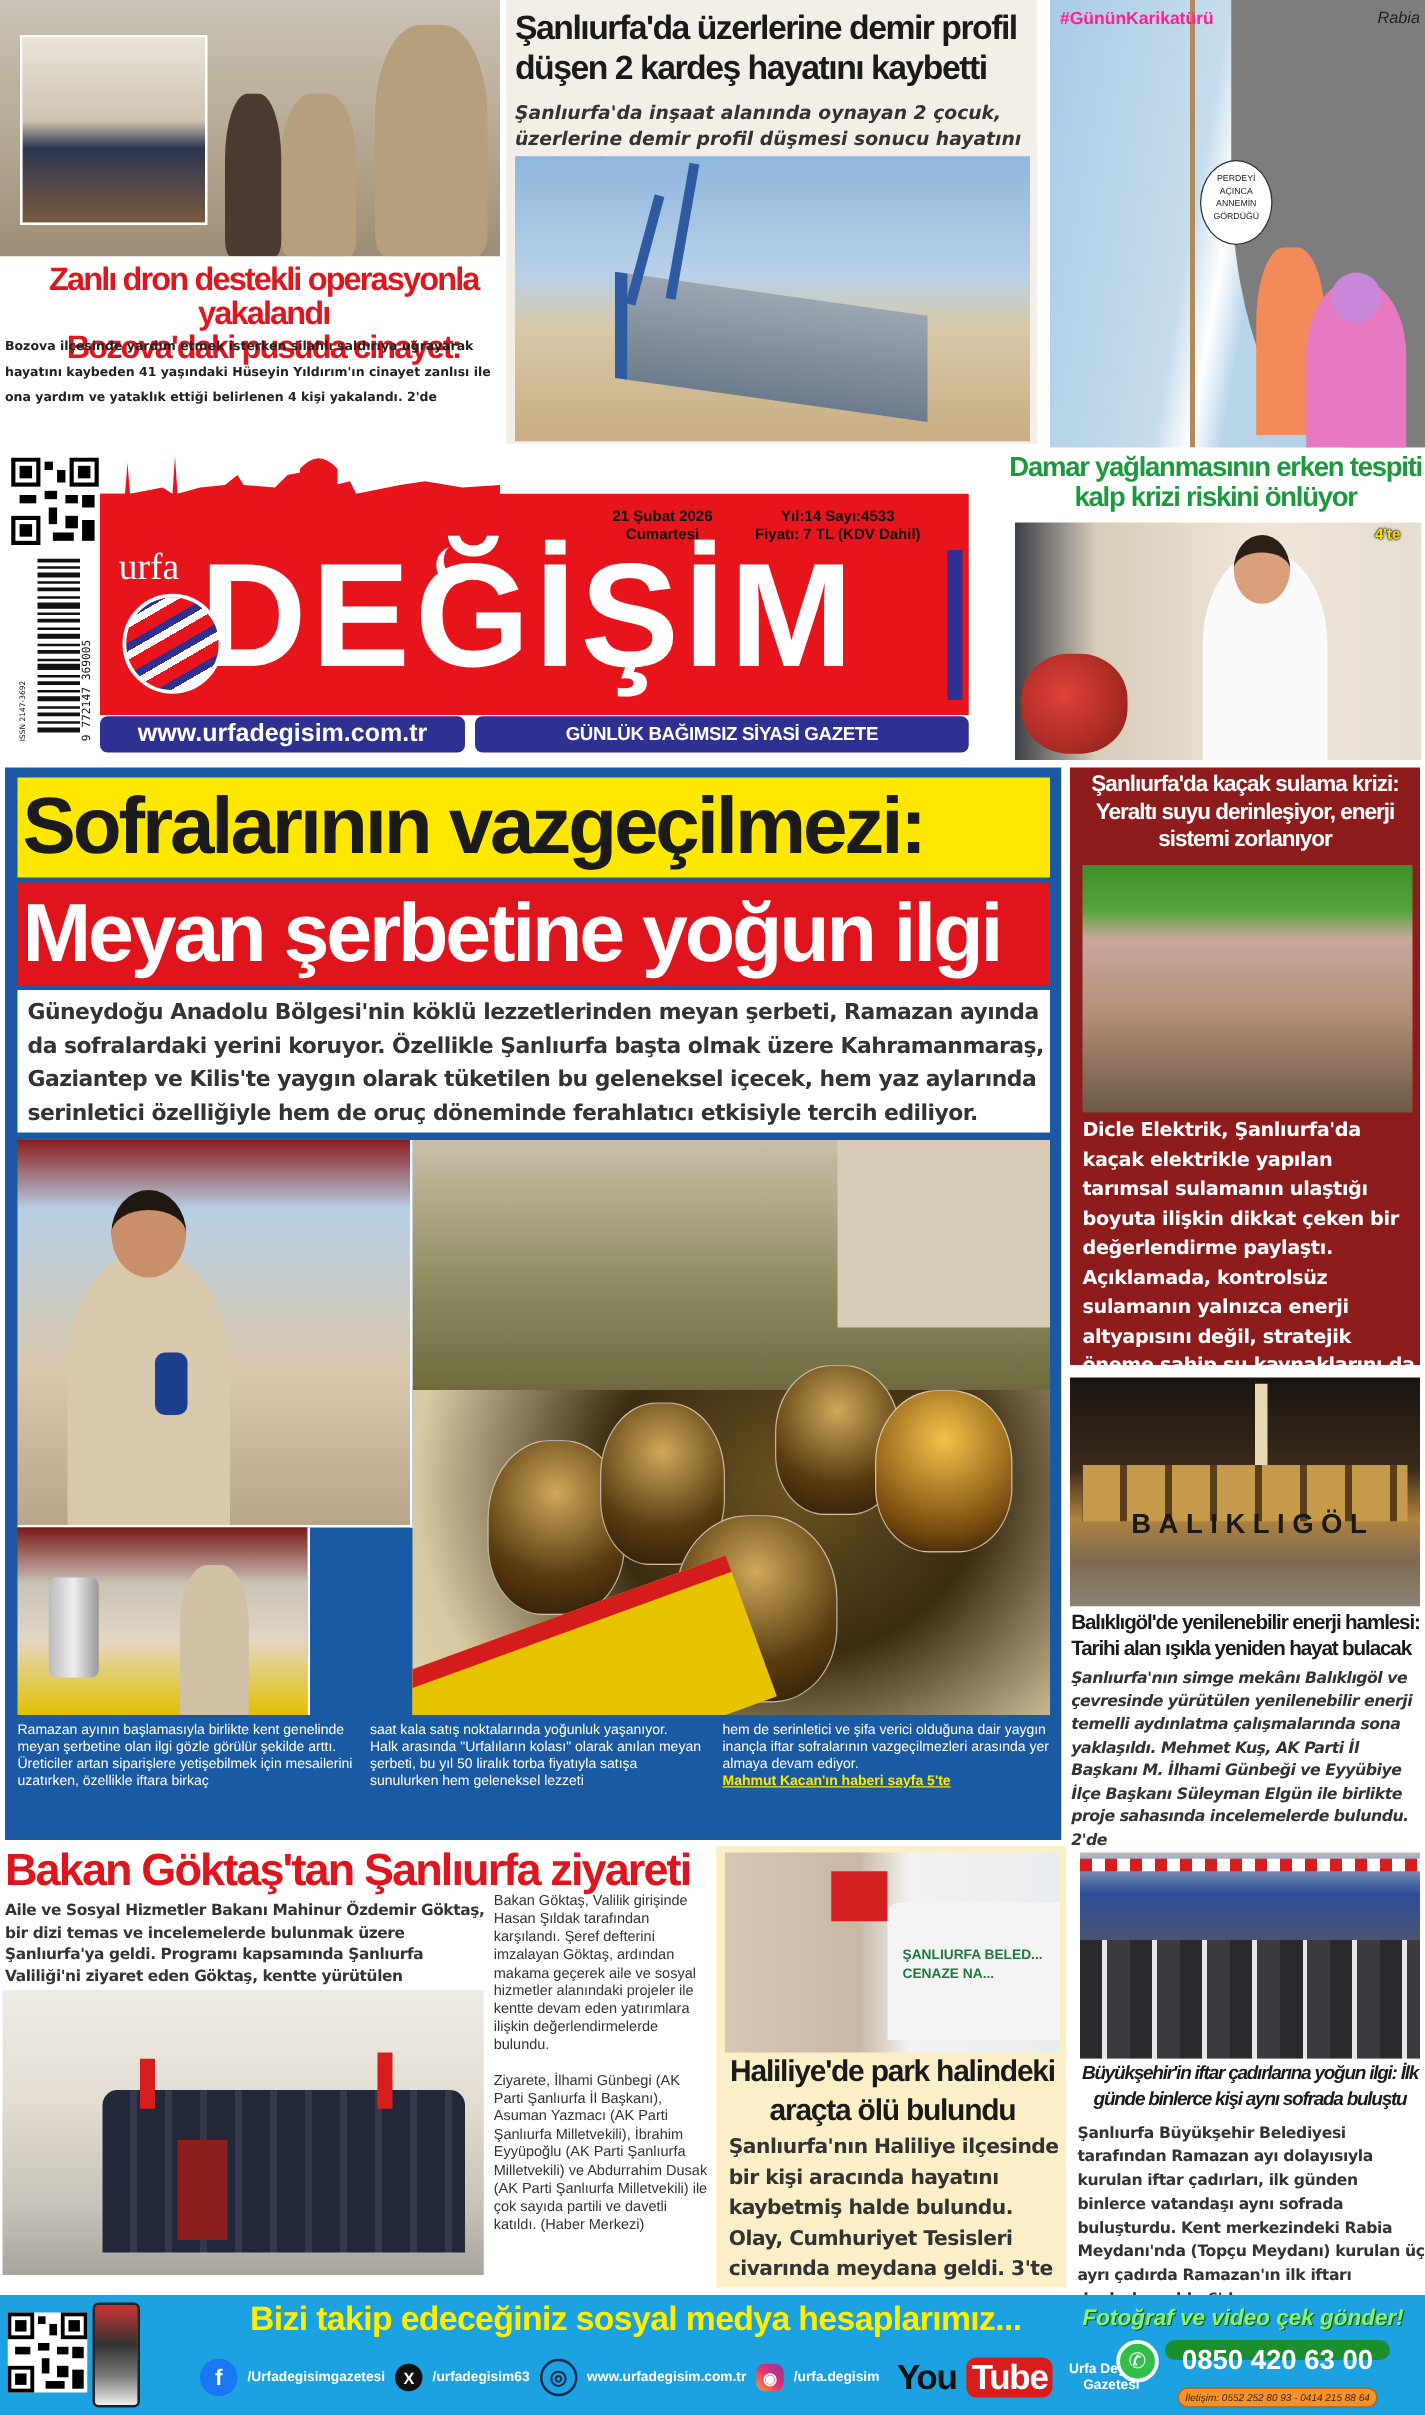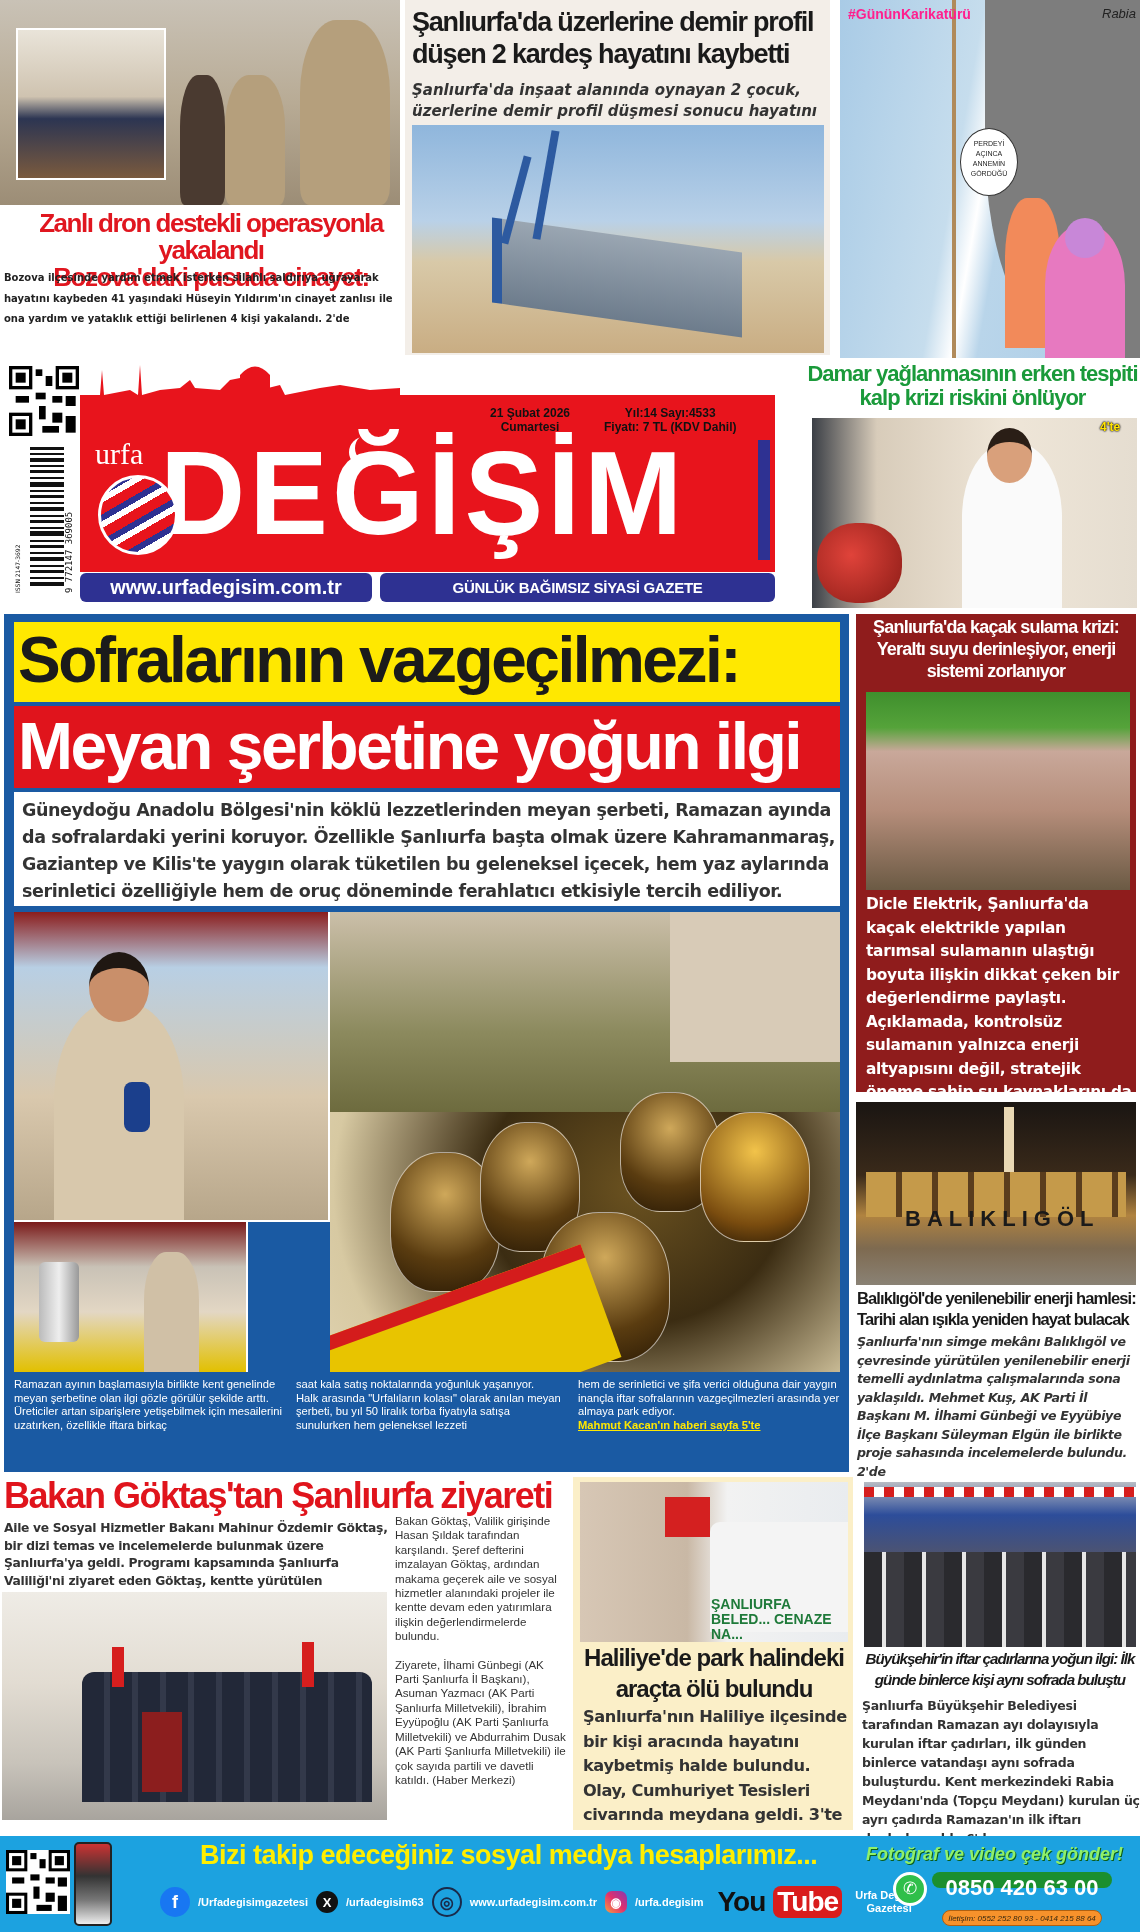--- a/index.html
+++ b/index.html
@@ -245,21 +245,21 @@
   <div style="position:absolute;left:25px;top:40px;width:40px;height:80px;background:linear-gradient(90deg,#bbb,#eee,#999);border-radius:6px;"></div>
   <div style="position:absolute;left:130px;top:30px;width:55px;height:120px;background:#d0c0a6;border-radius:40% 40% 0 0;"></div>
 </div>
 
 <div class="abs" id="main-caption">
   <div class="cap-col" style="left:0;white-space:pre-line;">Ramazan ayının başlamasıyla birlikte kent genelinde meyan şerbetine olan ilgi gözle görülür şekilde arttı.
 Üreticiler artan siparişlere yetişebilmek için mesailerini uzatırken, özellikle iftara birkaç</div>
   <div class="cap-col" style="left:282px;white-space:pre-line;">saat kala satış noktalarında yoğunluk yaşanıyor.
 Halk arasında "Urfalıların kolası" olarak anılan meyan şerbeti, bu yıl 50 liralık torba fiyatıyla satışa sunulurken hem geleneksel lezzeti</div>
   <div class="cap-col" style="left:564px;">
-    <span>hem de serinletici ve şifa verici olduğuna dair yaygın inançla iftar sofralarının vazgeçilmezleri arasında yer almaya park ediyor.</span><br>
+    <span>hem de serinletici ve şifa verici olduğuna dair yaygın inançla iftar sofralarının vazgeçilmezleri arasında yer almaya devam ediyor.</span><br>
     <span id="cap-link">Mahmut Kacan'ın haberi sayfa 5'te</span>
   </div>
 </div>
 
 <div class="abs" id="kacak-box"></div>
 <div class="abs" id="kacak-head">Şanlıurfa'da kaçak sulama krizi: Yeraltı suyu derinleşiyor, enerji sistemi zorlanıyor</div>
 <div class="photo" id="kacak-photo"></div>
 <div class="abs" id="kacak-body">Dicle Elektrik, Şanlıurfa'da kaçak elektrikle yapılan tarımsal sulamanın ulaştığı boyuta ilişkin dikkat çeken bir değerlendirme paylaştı. Açıklamada, kontrolsüz sulamanın yalnızca enerji altyapısını değil, stratejik öneme sahip su kaynaklarını da tehdit ettiği vurgulandı. 7'de</div>
 
 <div class="photo" id="balik-photo">
@@ -280,21 +280,21 @@
 </div>
 <div class="abs" id="bakan-col2">
   <div>Bakan Göktaş, Valilik girişinde Hasan Şıldak tarafından karşılandı. Şeref defterini imzalayan Göktaş, ardından makama geçerek aile ve sosyal hizmetler alanındaki projeler ile kentte devam eden yatırımlara ilişkin değerlendirmelerde bulundu.</div>
   <div style="height:14px;"></div>
   <div>Ziyarete, İlhami Günbegi (AK Parti Şanlıurfa İl Başkanı), Asuman Yazmacı (AK Parti Şanlıurfa Milletvekili), İbrahim Eyyüpoğlu (AK Parti Şanlıurfa Milletvekili) ve Abdurrahim Dusak (AK Parti Şanlıurfa Milletvekili) ile çok sayıda partili ve davetli katıldı. (Haber Merkezi)</div>
 </div>
 
 <div class="abs" id="hal-box"></div>
 <div class="photo" id="hal-photo">
   <div style="position:absolute;left:130px;top:40px;width:138px;height:110px;background:#f4f4f4;border-radius:10px 0 0 0;"></div>
-  <div style="position:absolute;left:131px;top:75px;font-size:14px;font-weight:700;color:#1f7a3a;line-height:15px;margin-top:40px;">ŞANLIURFA BELED... CENAZE NA...</div>
+  <div style="position:absolute;left:142px;top:75px;font-size:11px;font-weight:700;color:#1f7a3a;line-height:15px;">ŞANLIURFA BELED... CENAZE NA...</div>
   <div style="position:absolute;left:85px;top:15px;width:45px;height:40px;background:#d42020;"></div>
 </div>
 <div class="abs" id="hal-head">Haliliye'de park halindeki araçta ölü bulundu</div>
 <div class="abs" id="hal-body">Şanlıurfa'nın Haliliye ilçesinde bir kişi aracında hayatını kaybetmiş halde bulundu. Olay, Cumhuriyet Tesisleri civarında meydana geldi. 3'te</div>
 
 <div class="photo" id="iftar-photo">
   <div style="position:absolute;left:0;top:5px;width:272px;height:10px;background:repeating-linear-gradient(90deg,#d61e1e 0 10px,#fff 10px 20px);"></div>
   <div style="position:absolute;left:0;top:70px;width:272px;height:95px;background:repeating-linear-gradient(90deg,#2a2a2e 0 18px,#e6e6e6 18px 22px,#3a3a40 22px 40px);"></div>
 </div>
 <div class="abs" id="iftar-head">Büyükşehir'in iftar çadırlarına yoğun ilgi: İlk günde binlerce kişi aynı sofrada buluştu</div>

